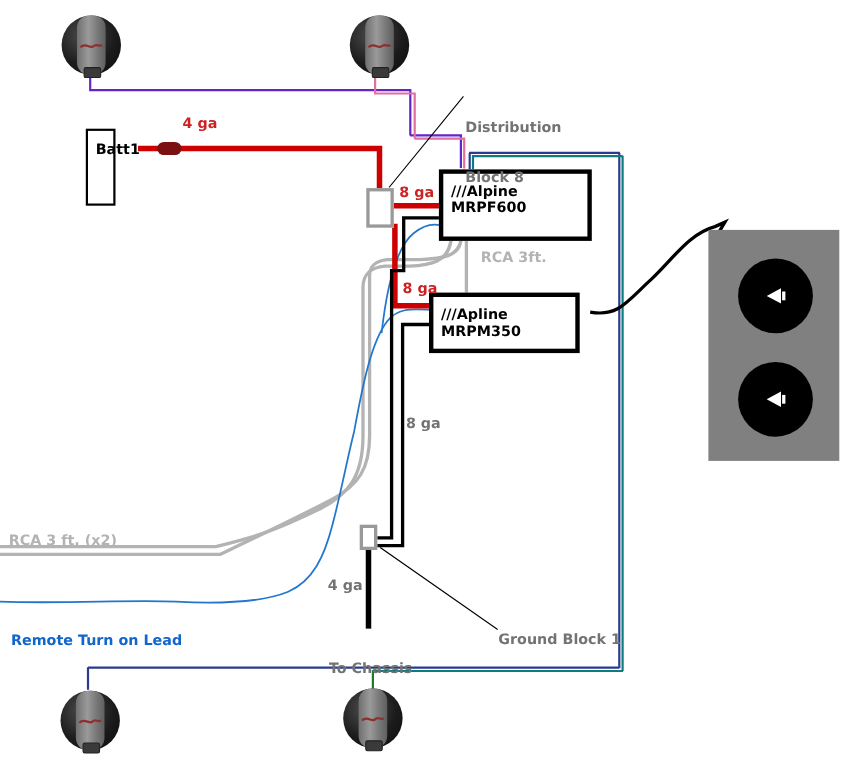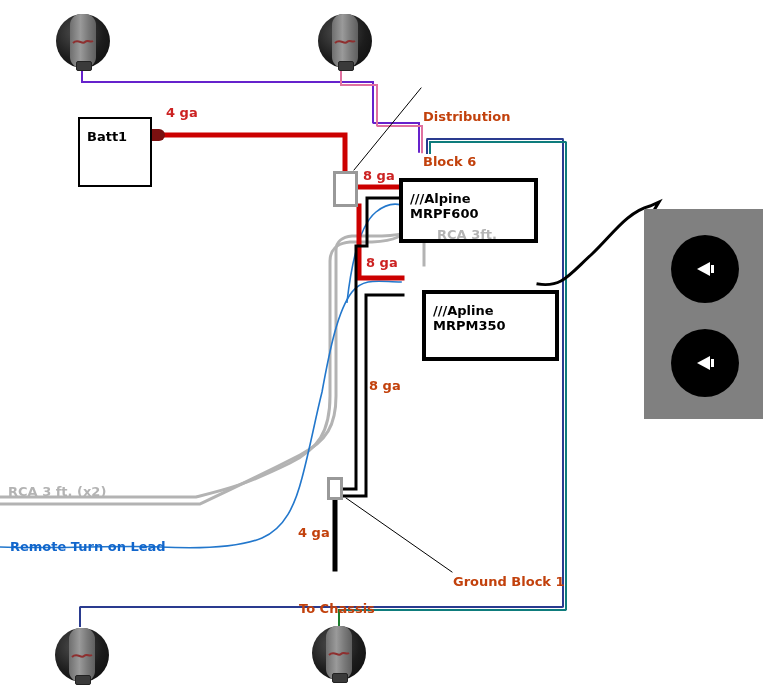--- a/index.html
+++ b/index.html
@@ -1,25 +1,25 @@
 <!DOCTYPE html>
 <html style="--power_wire: #cc0000; --label_red: #cc2222; --fuse: #7a1010; --rca_wire: #b3b3b3; --remote_wire: #2277cc; --remote_label: #1166cc; --front_left_speaker_wire: #6622cc; --front_right_speaker_wire: #e0709f; --rear_left_speaker_wire: #2a3b8f; --rear_right_speaker_wire: #0e7c7c; --rear_right_drop_wire: #1b7d2c; --block_border: #999999; --sub_box: #808080;"><head>
 <meta charset="utf-8">
 <style>
   html,body{margin:0;padding:0;background:#fff;}
   .canvas{
     position:relative;width:777px;height:695px;background:#ffffff;
     font-family:"DejaVu Sans","Liberation Sans",sans-serif;overflow:hidden;
   }
   svg.wires{position:absolute;left:0;top:0;}
-  .lbl{position:absolute;font-weight:bold;font-size:13px;color:#c2410c;white-space:pre;line-height:15px;}
+  .lbl{position:absolute;font-weight:bold;font-size:13px;color:#737373;white-space:pre;line-height:15px;}
   .lbl.red{color:var(--label_red,#cc2222);}
   .lbl.gray{color:var(--rca_wire,#b0b0b0);}
-  .lbl.blue{color:var(--remote_label,#1166cc);}
-  .box{position:absolute;background:#fff;border:4px solid #000;box-sizing:border-box;margin-top:24px;}
+  .lbl.blue{color:var(--remote_label,#1166cc);margin-top:36px;}
+  .box{position:absolute;background:#fff;border:4px solid #000;box-sizing:border-box;}
   .amp{padding:9px 0 0 7px;font-weight:bold;font-size:13px;line-height:15px;}
   .block{position:absolute;background:#fff;border:3px solid var(--block_border,#999);box-sizing:border-box;}
   .battery{position:absolute;background:#fff;border:2px solid #000;box-sizing:border-box;
     font-weight:bold;font-size:13px;padding:10px 0 0 7px;}
   .subbox{position:absolute;background:var(--sub_box,#808080);}
   .subdriver{position:absolute;width:68px;height:68px;border-radius:50%;background:#000;
     display:flex;align-items:center;justify-content:center;}
   .speaker{position:absolute;width:54px;height:54px;}
   .sp-body{position:absolute;left:0;top:0;width:54px;height:54px;border-radius:50%;
     background:radial-gradient(circle at 38% 34%, #4d4d4d 0%, #1c1c1c 55%, #0a0a0a 100%);}
@@ -105,34 +105,34 @@
   </div>
   <div class="speaker" style="left:312px;top:626px">
     <div class="sp-body"></div>
     <div class="sp-band"></div>
     <svg class="sp-logo" width="22" height="10" viewBox="0 0 22 10">
         <path d="M1,6 C6,1 10,8 13,5 C16,2 18,6 21,4" stroke="#8e2f2f" stroke-width="2" fill="none"></path>
       </svg>
     <div class="sp-tab"></div>
   </div>
 
-  <div class="battery" style="left:78px;top:117px;width:74px;height:70px">
+  <div class="battery" style="left:78px;top:117px;width:27px;height:70px">
     <span>Batt1</span>
   </div>
 
   <div class="block" style="left:333px;top:171px;width:25px;height:36px"></div>
 
   <div class="block" style="left:327px;top:477px;width:16px;height:23px"></div>
 
   <div class="box amp" style="left:399px;top:154px;width:139px;height:65px">
     <div>///Alpine</div>
     <div>MRPF600</div>
   </div>
 
-  <div class="box amp" style="left:422px;top:266px;width:137px;height:71px">
+  <div class="box amp" style="left:390px;top:266px;width:137px;height:55px">
     <div>///Apline</div>
     <div>MRPM350</div>
   </div>
 
   <div class="subbox" style="left:644px;top:209px;width:119px;height:210px">
     <div class="subdriver" style="left:27px;top:26px">
       <svg width="26" height="20" viewBox="0 0 26 20">
         <polygon points="18,3 5,10 18,17" fill="#fff"></polygon>
           <rect x="19" y="6" width="3" height="8" fill="#fff"></rect>
       </svg>
@@ -142,21 +142,21 @@
         <polygon points="18,3 5,10 18,17" fill="#fff"></polygon>
           <rect x="19" y="6" width="3" height="8" fill="#fff"></rect>
       </svg>
     </div>
   </div>
 
   <div class="lbl red" style="left:166px;top:105px">4 ga</div>
 
   <div class="lbl" style="left:423px;top:79px">
     <div>Distribution</div>
-    <div>Block 6</div>
+    <div>Block 8</div>
   </div>
 
   <div class="lbl red" style="left:363px;top:168px">8 ga</div>
 
   <div class="lbl gray" style="left:437px;top:227px">RCA 3ft.</div>
 
   <div class="lbl red" style="left:366px;top:255px">8 ga</div>
 
   <div class="lbl" style="left:369px;top:378px">8 ga</div>
 

